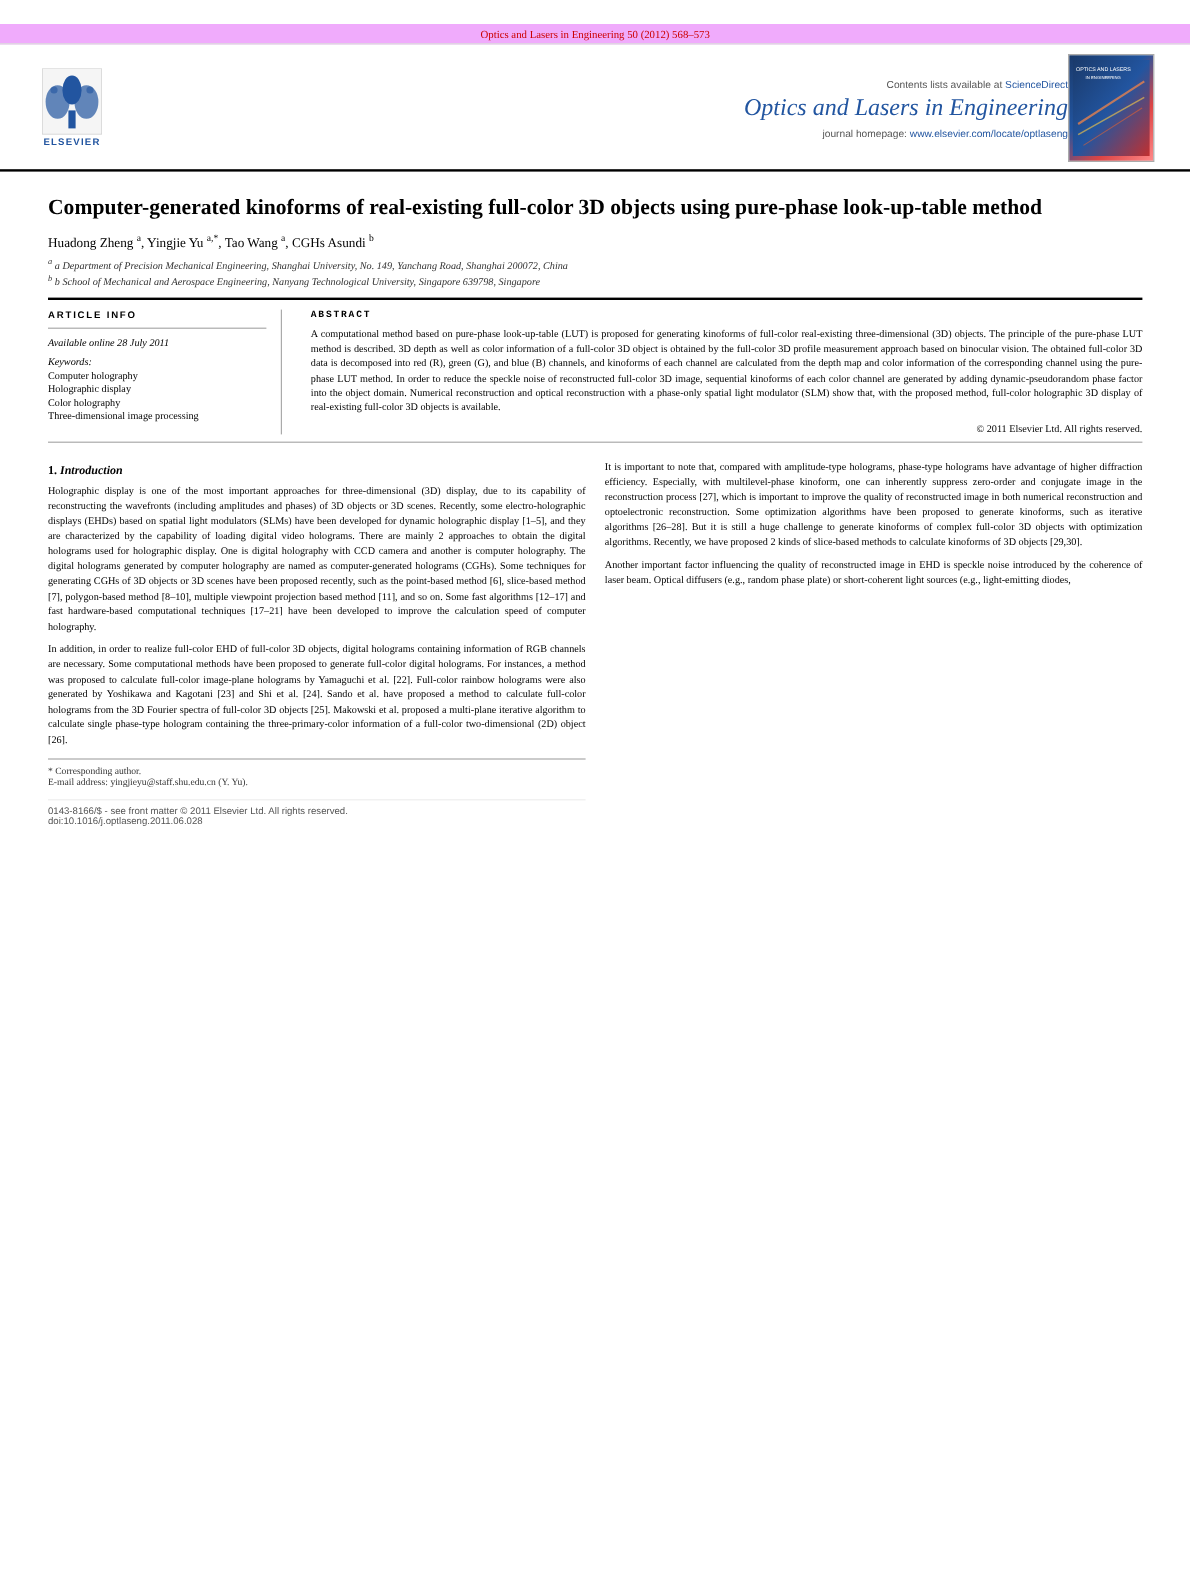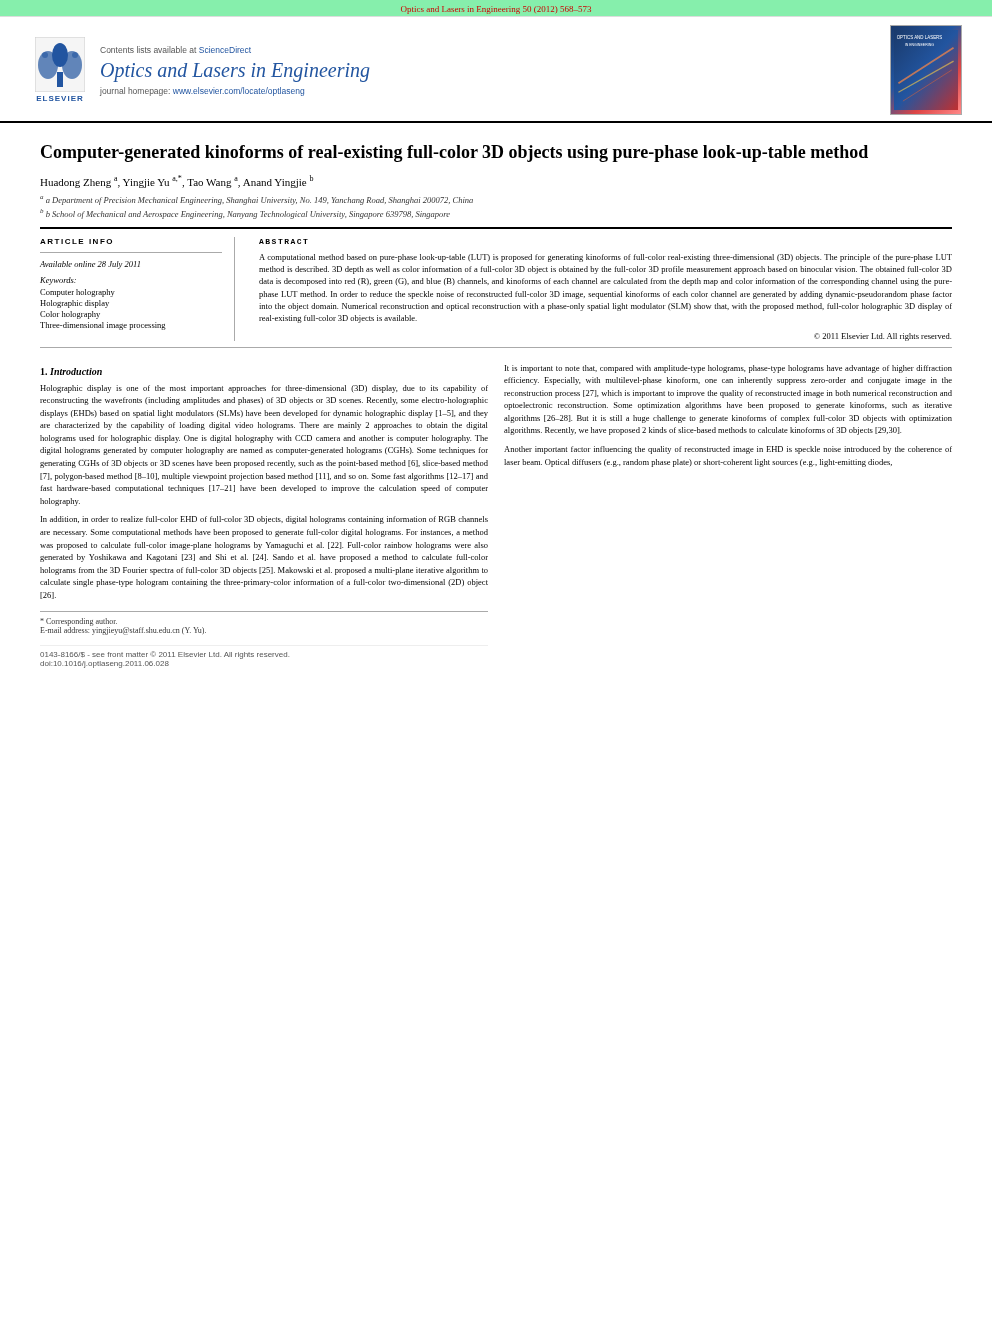--- a/index.html
+++ b/index.html
@@ -7,40 +7,41 @@
       font-family: 'Times New Roman', Times, serif;
       font-size: 10px;
       background: #fff;
       color: #000;
       width: 992px;
       min-height: 1323px;
     }
 
     
     .top-bar {
-      background: #86efac;
+      background: #f0abfc;
       text-align: center;
       padding: 4px 0 2px 0;
       font-size: 9px;
       color: #c00;
       border-bottom: 1px solid #ddd;
+      margin-top: 20px;
     }
 
     
     .journal-header {
       display: flex;
       align-items: center;
       justify-content: space-between;
       padding: 8px 30px 6px 20px;
       border-bottom: 2px solid #000;
     }
 
     .journal-header-center {
       flex: 1;
-      text-align: left;
+      text-align: right;
     }
 
     .elsevier-label {
       font-size: 8px;
       font-family: Arial, sans-serif;
       color: #2255a0;
       font-weight: bold;
       letter-spacing: 1px;
       display: block;
       margin-top: 2px;
@@ -343,21 +344,21 @@
 </div>
 
 <div class="paper-content">
 
   <div class="paper-title">Computer-generated kinoforms of real-existing full-color 3D objects using pure-phase look-up-table method</div>
 
   <div class="authors">
     <span>Huadong Zheng</span> <sup>a</sup>,
     <span>Yingjie Yu</span> <sup>a,*</sup>,
     <span>Tao Wang</span> <sup>a</sup>,
-    <span>Anand Yingjie</span> <sup>b</sup>
+    <span>CGHs Asundi</span> <sup>b</sup>
   </div>
 
   <div class="affiliations">
     <p><sup>a</sup> <span>a Department of Precision Mechanical Engineering, Shanghai University, No. 149, Yanchang Road, Shanghai 200072, China</span></p>
     <p><sup>b</sup> <span>b School of Mechanical and Aerospace Engineering, Nanyang Technological University, Singapore 639798, Singapore</span></p>
   </div>
 
   <hr class="thick-rule">
 
   <div class="article-info-abstract">

